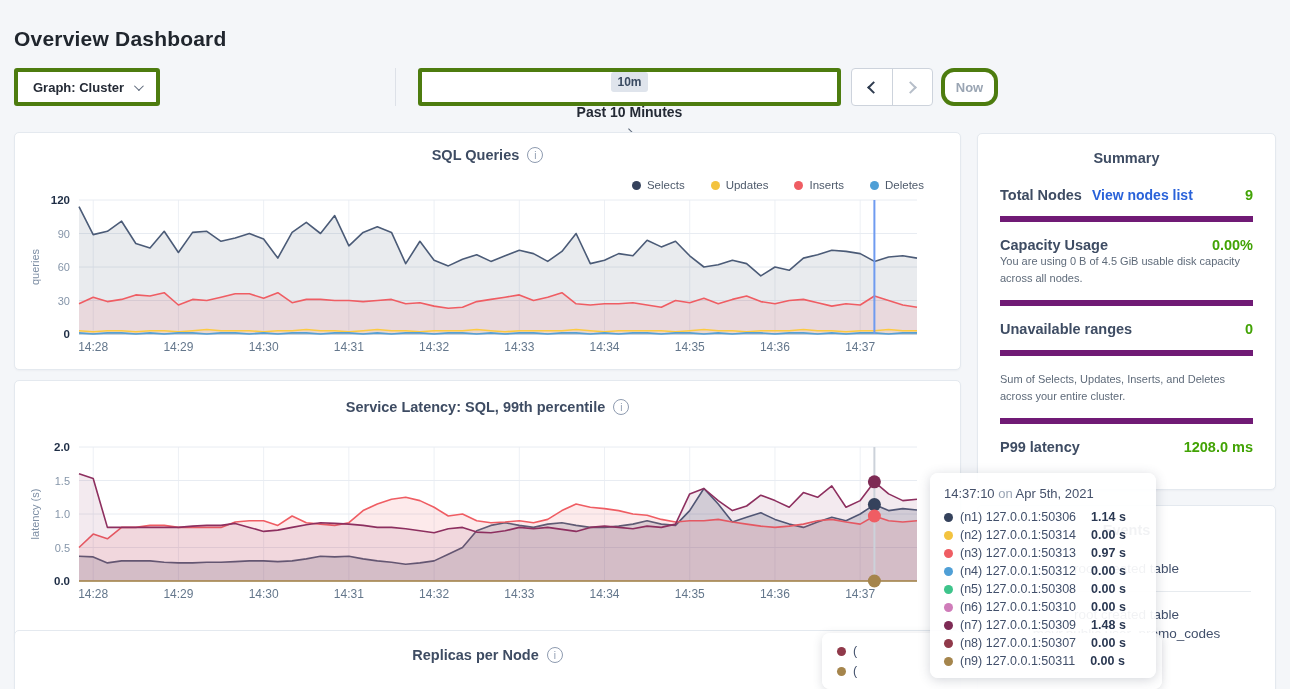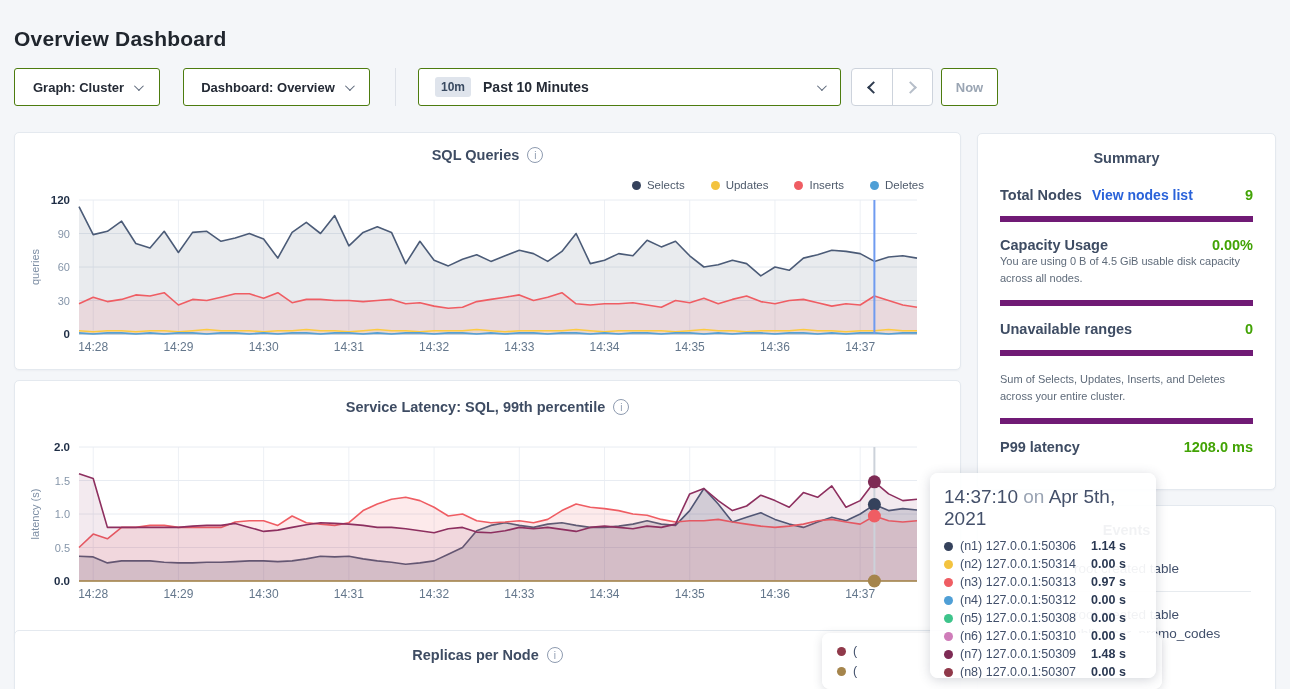--- a/index.html
+++ b/index.html
@@ -3,36 +3,36 @@
 <meta charset="utf-8">
 <style>
   * { margin:0; padding:0; box-sizing:border-box; }
   html,body { width:1290px; height:689px; overflow:hidden; }
   body { background:#f4f6f9; font-family:"Liberation Sans", sans-serif; color:#242a35; position:relative; }
   .page { position:absolute; inset:0; }
 
   
   .page-title { position:absolute; left:14px; top:27px; font-size:21px; font-weight:600; color:#20262e; letter-spacing:.2px; }
   .toolbar { position:absolute; left:0; top:68px; height:38px; width:100%; }
-  .btn { background:#fff; border:1px solid #4d7c0f; border-radius:3px; height:38px; display:inline-flex; align-items:center; justify-content:center; cursor:pointer; font-family:inherit; }
+  .btn { background:#fff; border:4px solid #4d7c0f; border-radius:3px; height:38px; display:inline-flex; align-items:center; justify-content:center; cursor:pointer; font-family:inherit; }
   .dd { position:absolute; gap:10px; font-size:13px; font-weight:bold; color:#242a35; }
   .dd1 { left:14px; width:146px; }
   .dd2 { left:183px; width:187px; }
   .chev { width:7px; height:7px; border-right:1.6px solid #5b6779; border-bottom:1.6px solid #5b6779; transform:rotate(45deg) translateY(-2px); display:inline-block; }
   .vdiv { position:absolute; left:395px; top:0; width:1px; height:38px; background:#dde1e8; }
-  .time-select { position:absolute; left:418px; width:423px; justify-content:flex-start; padding:0 16px; gap:12px; }
+  .time-select { position:absolute; left:418px; width:423px; justify-content:flex-start; padding:0 16px; gap:12px;flex-direction:column; }
   .time-badge { background:#dfe4ec; border-radius:3px; padding:3px 6px; font-size:12px; font-weight:bold; color:#394a61; }
   .time-label { font-size:14px; font-weight:bold; color:#242a35; flex:1; text-align:left; }
   .arrow-group { position:absolute; left:851px; width:82px; height:38px; background:#fff; border:1px solid #cdd3dc; border-radius:4px; display:flex; }
   .arrow-cell { flex:1; display:flex; align-items:center; justify-content:center; cursor:pointer; background:none; border:none; }
   .arrow-cell:first-child { border-right:1px solid #cdd3dc; }
   .arr { width:9px; height:9px; display:inline-block; }
   .arr-left { border-left:2.6px solid #2e3b4e; border-bottom:2.6px solid #2e3b4e; transform:rotate(45deg); margin-left:3px; }
   .arr-right { border-right:2.6px solid #b6bec9; border-top:2.6px solid #b6bec9; transform:rotate(45deg); margin-right:3px; }
-  .now-btn { position:absolute; left:941px; width:57px; font-size:13px; font-weight:bold; color:#9aa5b3; }
+  .now-btn { position:absolute; left:941px; width:57px; font-size:13px; font-weight:bold; color:#9aa5b3;border-radius:13px; }
 
   
   .card { position:absolute; background:#fff; border:1px solid #e4e9ef; border-radius:5px; box-shadow:0 1px 2px rgba(40,50,70,.04); }
   .card-chart1 { left:14px; top:132px; width:947px; height:238px; }
   .card-chart2 { left:14px; top:380px; width:947px; height:264px; }
   .card-chart3 { left:14px; top:630px; width:947px; height:120px; }
   .card-summary { left:977px; top:133px; width:299px; height:357px; }
   .card-events { left:977px; top:505px; width:299px; height:220px; }
 
   .chart-title-row { position:absolute; top:14px; left:0; width:100%; display:flex; align-items:center; justify-content:center; gap:8px; }
@@ -61,40 +61,36 @@
   .sdesc:empty { display:none; }
 
   
   .event-item { text-align:center; font-size:13.5px; color:#42506b; line-height:19px; padding:13px 10px; }
   .event-divider { border-top:1px solid #e7ebef; margin:0 24px; }
 
   
   .peek-box { position:absolute; left:822px; top:633px; width:340px; height:56px; background:rgba(255,255,255,.95); border-radius:8px; box-shadow:0 2px 10px rgba(60,70,90,.18); z-index:9; padding:8px 0 0 15px; overflow:hidden; }
   .peek-row { display:flex; align-items:center; gap:7px; height:20px; font-size:12.5px; color:#42506b; }
   .tooltip { position:absolute; left:930px; top:473px; width:226px; height:205px; background:rgba(255,255,255,.93); border-radius:8px; box-shadow:0 2px 12px rgba(60,70,90,.22); z-index:10; padding:13px 14px 6px 14px; overflow:hidden; }
-  .tt-header { font-size:19px; color:#44506a; margin-bottom:7px; }
+  .tt-header { font-size:13px; color:#44506a; margin-bottom:7px; }
   .tt-on { color:#9aa4b4; }
   .tt-row { display:flex; align-items:center; gap:7px; height:18px; font-size:12.5px; color:#42506b; white-space:nowrap; }
   .tt-dot { width:9px; height:9px; border-radius:50%; flex:0 0 9px; }
   .tt-val { font-weight:bold; color:#2a3852; margin-left:8px; }
 </style>
 </head>
 <body>
 
 <div class="page">
 
   <h1 class="page-title">Overview Dashboard</h1>
 
   <div class="toolbar">
     <button class="btn dd dd1">
       <span>Graph: Cluster</span>
-      <span class="chev"></span>
-    </button>
-    <button class="btn dd dd2">
-      <span>Dashboard: Overview</span>
       <span class="chev"></span>
     </button>
     <div class="vdiv"></div>
     <button class="btn time-select">
       <span class="time-badge">10m</span>
       <span class="time-label">Past 10 Minutes</span>
       <span class="chev"></span>
     </button>
     <div class="arrow-group">
       <button class="arrow-cell">

